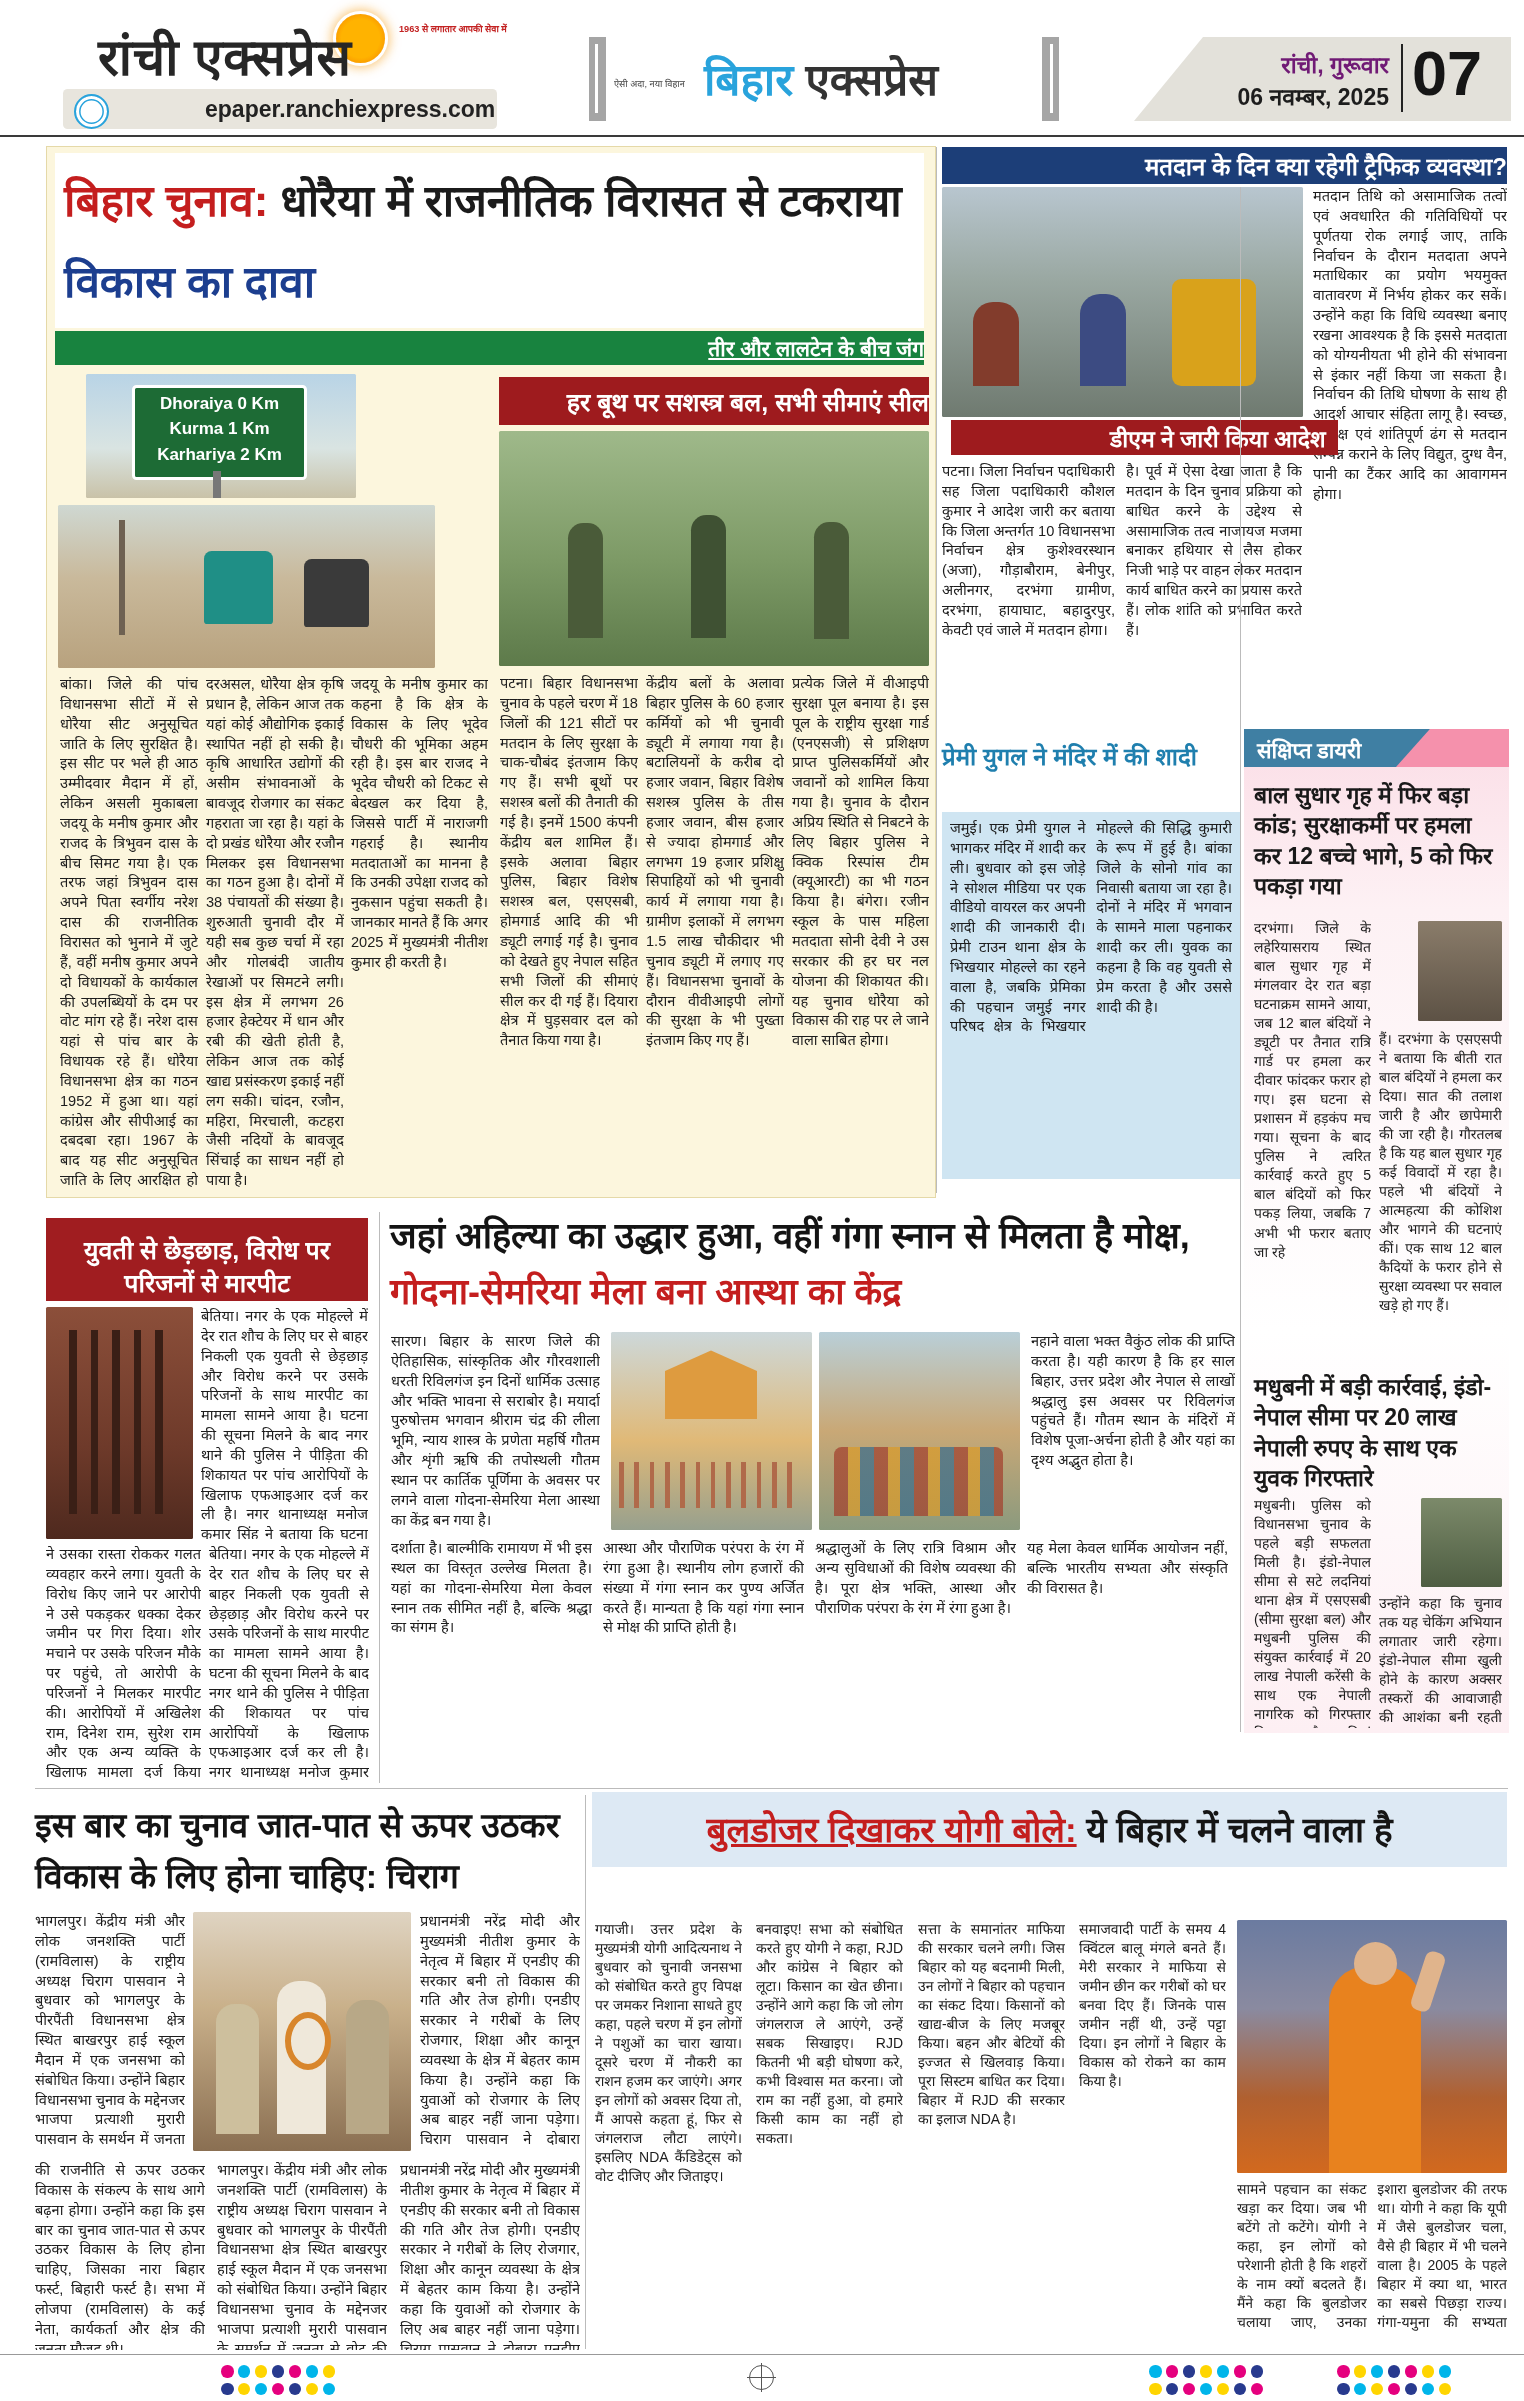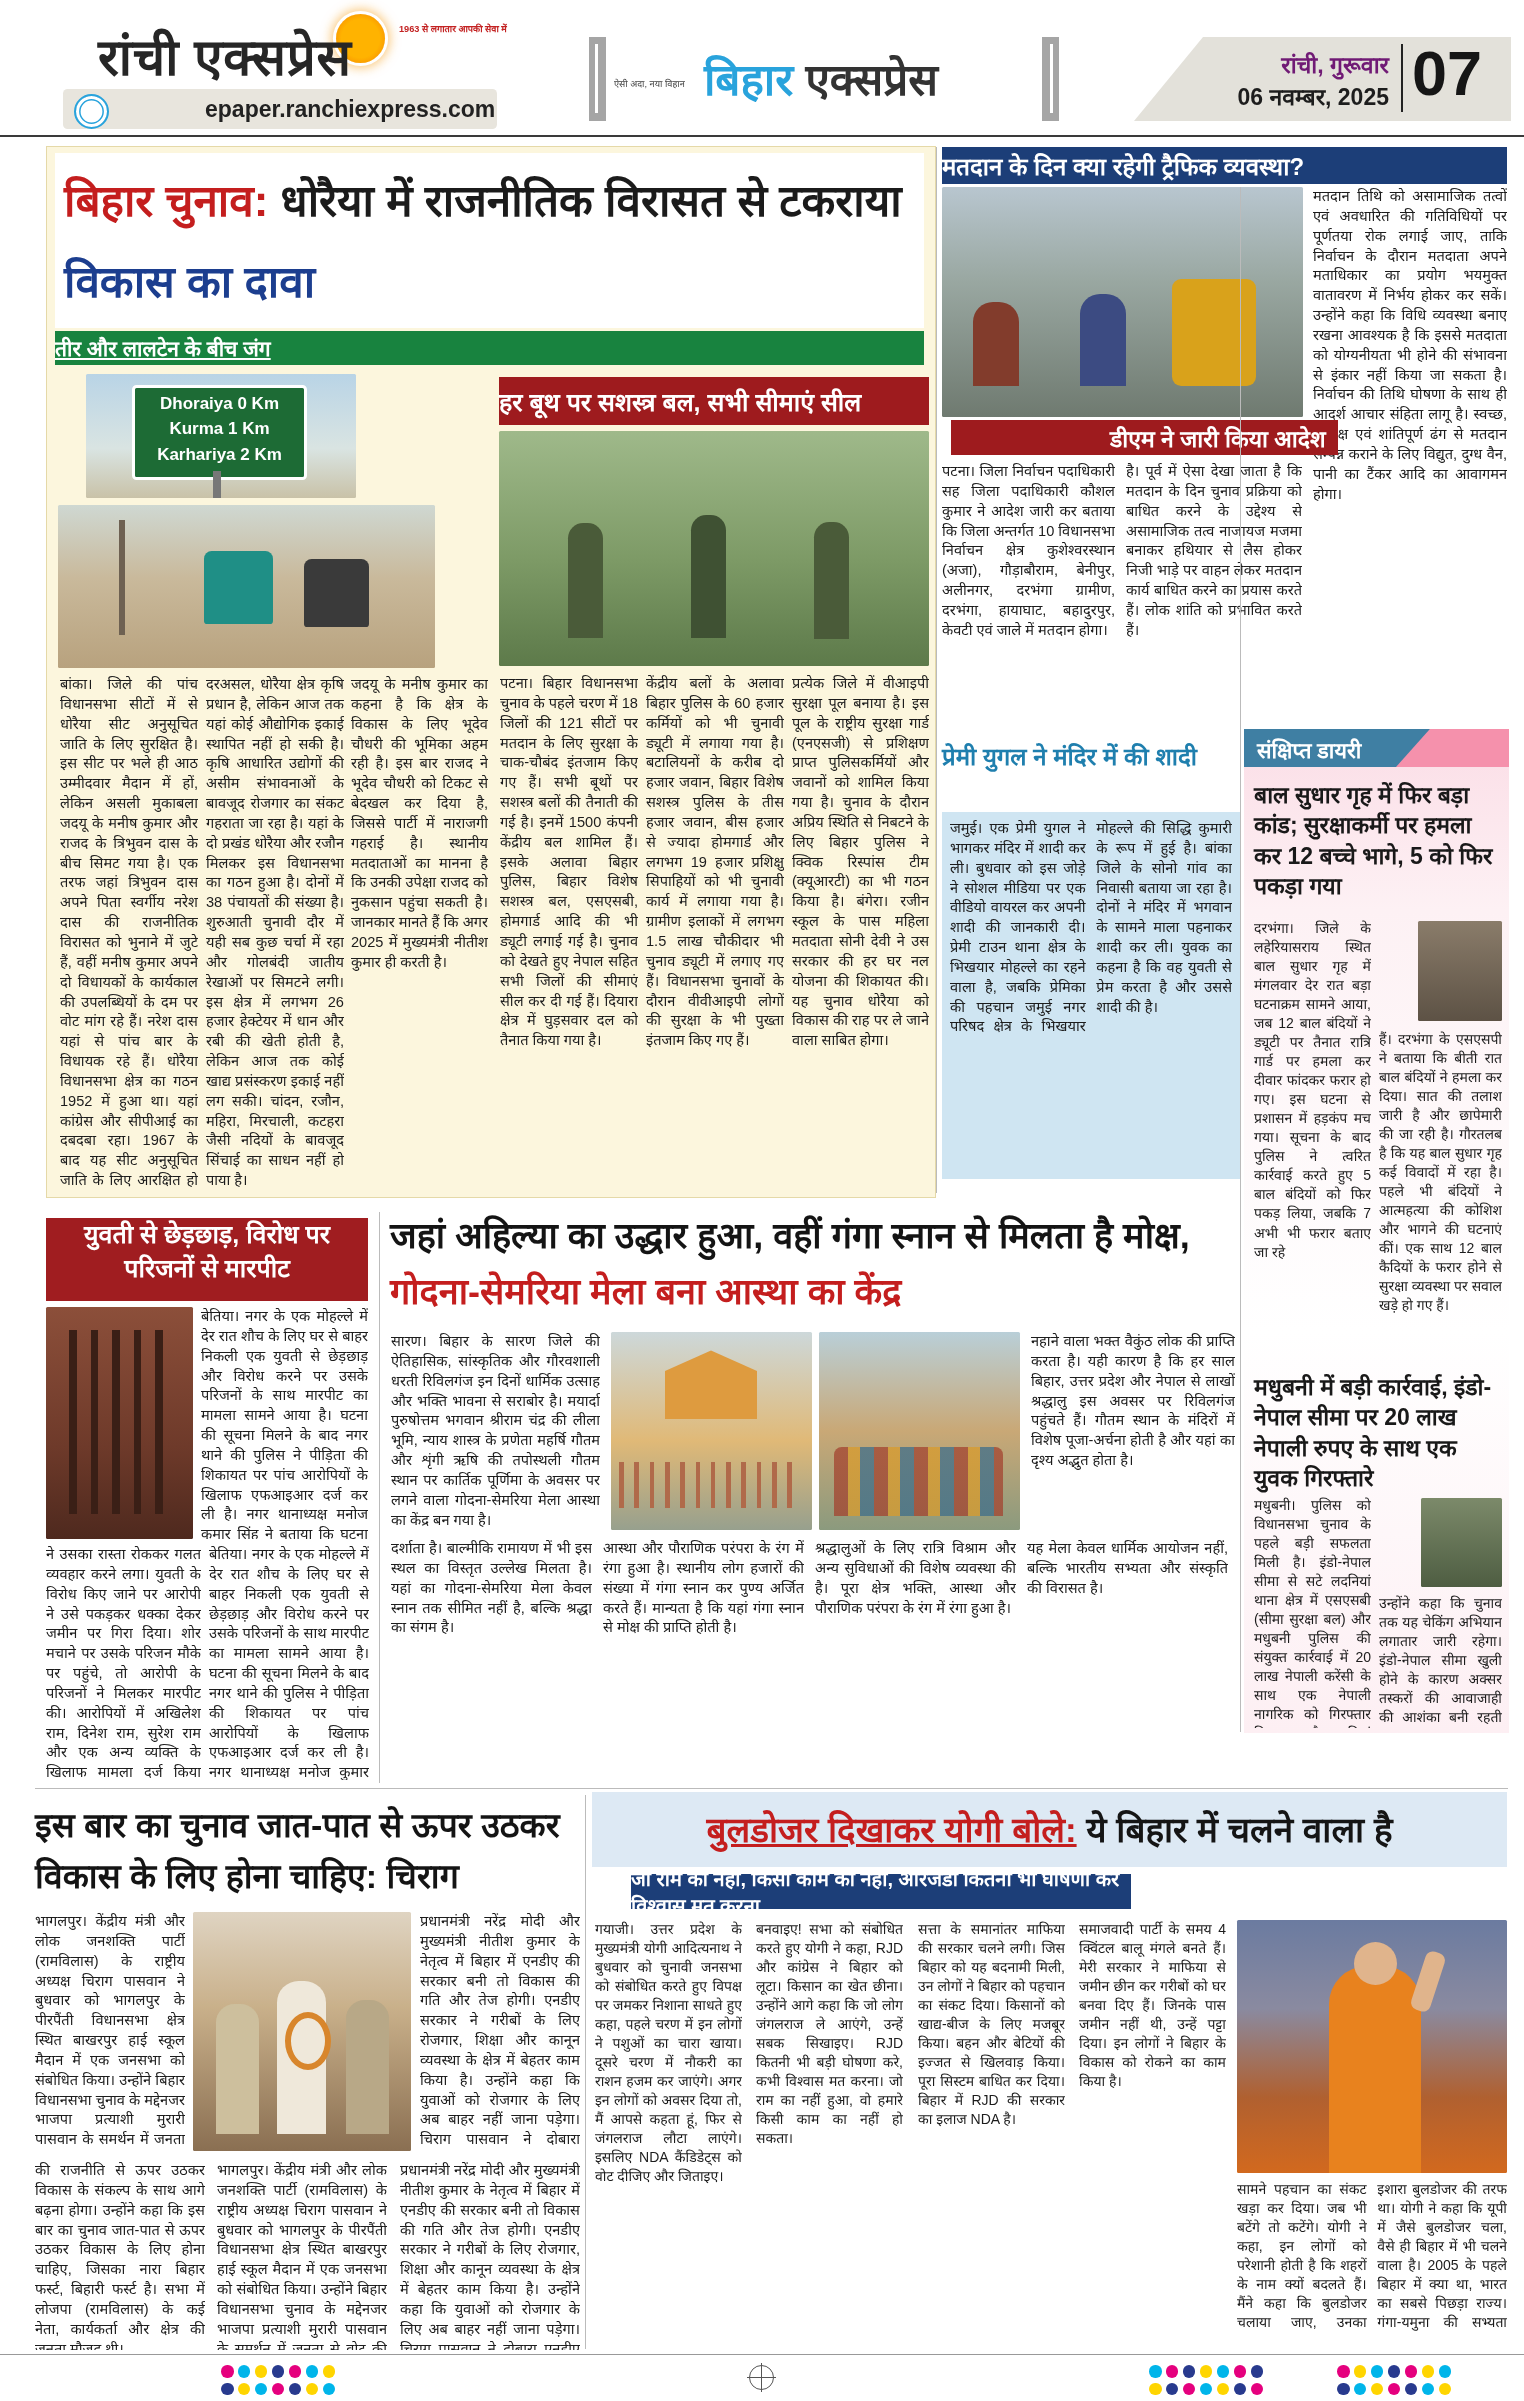--- a/index.html
+++ b/index.html
@@ -2,21 +2,21 @@
 <html style="font-size:12.3px"><head>
 <meta charset="utf-8">
 <style>
   html,body{margin:0;padding:0;background:#ffffff;}
   #page{position:relative;width:1524px;height:2401px;background:#ffffff;
         font-family:"Liberation Sans",sans-serif;overflow:hidden;}
   .abs{position:absolute;}
   .bt{position:absolute;font-size:14.6px;line-height:1.36;text-align:justify;
       color:#1c1c1c;overflow:hidden;word-break:break-word;}
   .photo{position:absolute;border-radius:1.5px;overflow:hidden;}
-  .bar{position:absolute;display:flex;align-items:center;justify-content:flex-start;
+  .bar{position:absolute;display:flex;align-items:center;justify-content:flex-end;
        color:#ffffff;font-weight:bold;}
   .hairline{position:absolute;background:#bbb;}
   .dot{display:inline-block;width:12.3px;height:12.3px;border-radius:50%;margin:2.3px;}
   .d1{background:#e5007e}.d2{background:#00b5ea}.d3{background:#ffd500}.d4{background:#283a8e}
   .cluster{position:absolute;width:153px;line-height:7.7px;}
 </style>
 </head>
 <body>
 
 <div id="page">
@@ -162,23 +162,20 @@
   <div class="bt" style="left:420px;top:1912px;width:160px;height:239px;">प्रधानमंत्री नरेंद्र मोदी और मुख्यमंत्री नीतीश कुमार के नेतृत्व में बिहार में एनडीए की सरकार बनी तो विकास की गति और तेज होगी। एनडीए सरकार ने गरीबों के लिए रोजगार, शिक्षा और कानून व्यवस्था के क्षेत्र में बेहतर काम किया है। उन्होंने कहा कि युवाओं को रोजगार के लिए अब बाहर नहीं जाना पड़ेगा। चिराग पासवान ने दोबारा एनडीए की सरकार बनाने की अपील की।</div>
   <div class="bt" style="left:35px;top:2161px;width:170px;height:189px;">की राजनीति से ऊपर उठकर विकास के संकल्प के साथ आगे बढ़ना होगा। उन्होंने कहा कि इस बार का चुनाव जात-पात से ऊपर उठकर विकास के लिए होना चाहिए, जिसका नारा बिहार फर्स्ट, बिहारी फर्स्ट है। सभा में लोजपा (रामविलास) के कई नेता, कार्यकर्ता और क्षेत्र की जनता मौजूद थी।</div>
   <div class="bt" style="left:217px;top:2161px;width:170px;height:189px;">भागलपुर। केंद्रीय मंत्री और लोक जनशक्ति पार्टी (रामविलास) के राष्ट्रीय अध्यक्ष चिराग पासवान ने बुधवार को भागलपुर के पीरपैंती विधानसभा क्षेत्र स्थित बाखरपुर हाई स्कूल मैदान में एक जनसभा को संबोधित किया। उन्होंने बिहार विधानसभा चुनाव के मद्देनजर भाजपा प्रत्याशी मुरारी पासवान के समर्थन में जनता से वोट की अपील की। इस दौरान उन्होंने विश्वास व्यक्त किया।</div>
   <div class="bt" style="left:400px;top:2161px;width:180px;height:189px;">प्रधानमंत्री नरेंद्र मोदी और मुख्यमंत्री नीतीश कुमार के नेतृत्व में बिहार में एनडीए की सरकार बनी तो विकास की गति और तेज होगी। एनडीए सरकार ने गरीबों के लिए रोजगार, शिक्षा और कानून व्यवस्था के क्षेत्र में बेहतर काम किया है। उन्होंने कहा कि युवाओं को रोजगार के लिए अब बाहर नहीं जाना पड़ेगा। चिराग पासवान ने दोबारा एनडीए की सरकार बनाने की अपील की।</div>
 
   <div class="abs" style="left:592px;top:1792px;width:915px;height:75px;background:#dde9f4;"></div>
   <div class="abs" style="left:592px;top:1805px;width:915px;text-align:center;font-size:35px;font-weight:bold;">
     <span style="color:#c41e1e;text-decoration:underline;">बुलडोजर दिखाकर योगी बोले:</span>
     <span style="color:#151515;">ये बिहार में चलने वाला है</span>
   </div>
-  <div class="bar" style="left:631px;top:1874px;width:500px;height:35px;background:#1c3e78;">
-    <span style="font-size:20px;">जो राम का नहीं, किसी काम का नहीं, आरजेडी कितनी भी घोषणा करे विश्वास मत करना</span>
-  </div>
   <div class="bt" style="left:595px;top:1920px;width:147px;height:430px;font-size:14px;">गयाजी। उत्तर प्रदेश के मुख्यमंत्री योगी आदित्यनाथ ने बुधवार को चुनावी जनसभा को संबोधित करते हुए विपक्ष पर जमकर निशाना साधते हुए कहा, पहले चरण में इन लोगों ने पशुओं का चारा खाया। दूसरे चरण में नौकरी का राशन हजम कर जाएंगे। अगर इन लोगों को अवसर दिया तो, मैं आपसे कहता हूं, फिर से जंगलराज लौटा लाएंगे। इसलिए NDA कैंडिडेट्स को वोट दीजिए और जिताइए।</div>
   <div class="bt" style="left:756px;top:1920px;width:147px;height:430px;font-size:14px;">बनवाइए! सभा को संबोधित करते हुए योगी ने कहा, RJD और कांग्रेस ने बिहार को लूटा। किसान का खेत छीना। उन्होंने आगे कहा कि जो लोग जंगलराज ले आएंगे, उन्हें सबक सिखाइए। RJD कितनी भी बड़ी घोषणा करे, कभी विश्वास मत करना। जो राम का नहीं हुआ, वो हमारे किसी काम का नहीं हो सकता।</div>
   <div class="bt" style="left:918px;top:1920px;width:147px;height:430px;font-size:14px;">सत्ता के समानांतर माफिया की सरकार चलने लगी। जिस बिहार को यह बदनामी मिली, उन लोगों ने बिहार को पहचान का संकट दिया। किसानों को खाद्य-बीज के लिए मजबूर किया। बहन और बेटियों की इज्जत से खिलवाड़ किया। पूरा सिस्टम बाधित कर दिया। बिहार में RJD की सरकार का इलाज NDA है।</div>
   <div class="bt" style="left:1079px;top:1920px;width:147px;height:430px;font-size:14px;">समाजवादी पार्टी के समय 4 क्विंटल बालू मंगले बनते हैं। मेरी सरकार ने माफिया से जमीन छीन कर गरीबों को घर बनवा दिए हैं। जिनके पास जमीन नहीं थी, उन्हें पट्टा दिया। इन लोगों ने बिहार के विकास को रोकने का काम किया है।</div>
   <div class="photo" style="left:1237px;top:1920px;width:270px;height:253px;background:linear-gradient(180deg,#6b7ba0 0%,#8a8aa0 35%,#b06030 70%,#d2691e 100%);">
     <div class="abs" style="left:92px;top:46px;width:92px;height:207px;background:#e8821e;border-radius:38px 38px 0 0;"></div>
     <div class="abs" style="left:117px;top:21.5px;width:43px;height:43px;border-radius:50%;background:#e0b48c;"></div>
     <div class="abs" style="left:181px;top:31px;width:20px;height:61px;background:#e0b48c;border-radius:7.7px;transform:rotate(18deg);"></div>
   </div>
   <div class="bt" style="left:1237px;top:2180px;width:270px;height:169px;font-size:14px;column-count:2;column-gap:10.7px;">सामने पहचान का संकट खड़ा कर दिया। जब भी बटेंगे तो कटेंगे। योगी ने कहा, इन लोगों को परेशानी होती है कि शहरों के नाम क्यों बदलते हैं। मैंने कहा कि बुलडोजर चलाया जाए, उनका इशारा बुलडोजर की तरफ था। योगी ने कहा कि यूपी में जैसे बुलडोजर चला, वैसे ही बिहार में भी चलने वाला है। 2005 के पहले बिहार में क्या था, भारत का सबसे पिछड़ा राज्य। गंगा-यमुना की सभ्यता वाला यह प्रदेश अब बदलेगा।</div>

